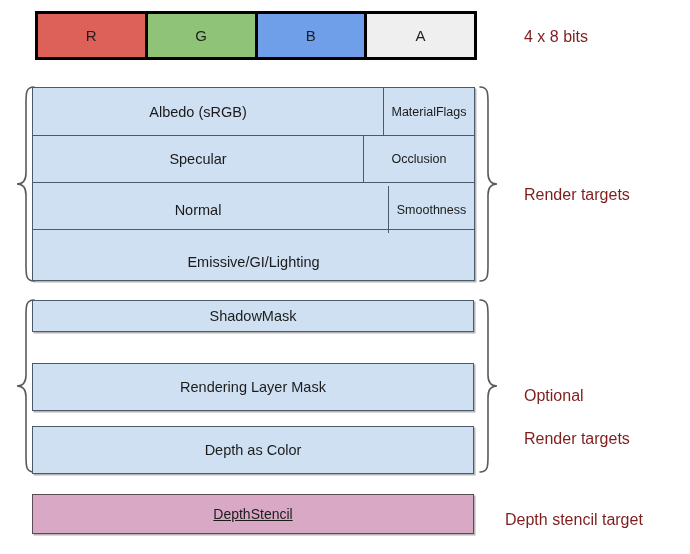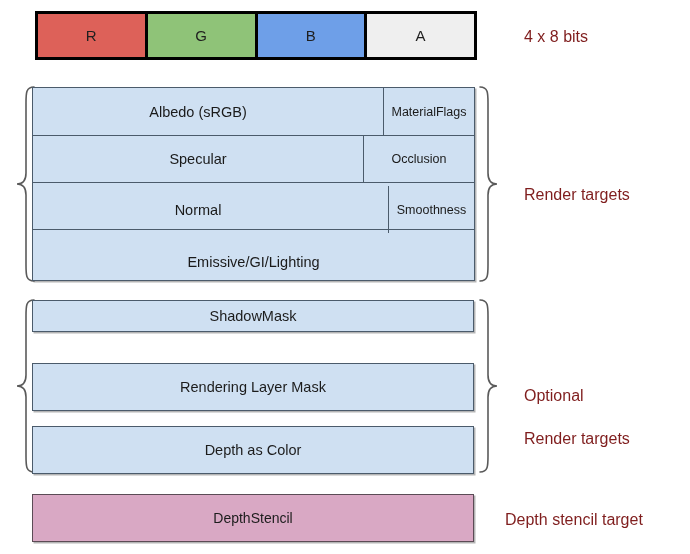--- a/index.html
+++ b/index.html
@@ -219,19 +219,19 @@
 
   <svg class="brace" style="left:478px; top:298px;" width="22" height="176" viewBox="0 0 22 176">
     <path d="M2 2 C10 2, 10 8, 10 18 L10 77 C10 85, 14 88, 19 88 C14 88, 10 91, 10 99 L10 158 C10 168, 10 174, 2 174" fill="none" stroke="#5a5a5a" stroke-width="1.6" stroke-linecap="round"></path>
   </svg>
 
   <div class="abs side-label" style="left:524px; top:363px; text-align:left; width:150px;">
     <div>Optional</div>
     <div>Render targets</div>
   </div>
 
-  <div class="abs pinkbox" style="left:32px; top:494px; width:442px; height:48px;">
+  <div class="abs pinkbox" style="left:32px; top:494px; width:442px; height:40px;text-decoration:underline;">
     <span>DepthStencil</span>
   </div>
 
   <div class="abs side-label" style="left:505px; top:509px;">Depth stencil target</div>
 
 </div>
 
 </body></html>

